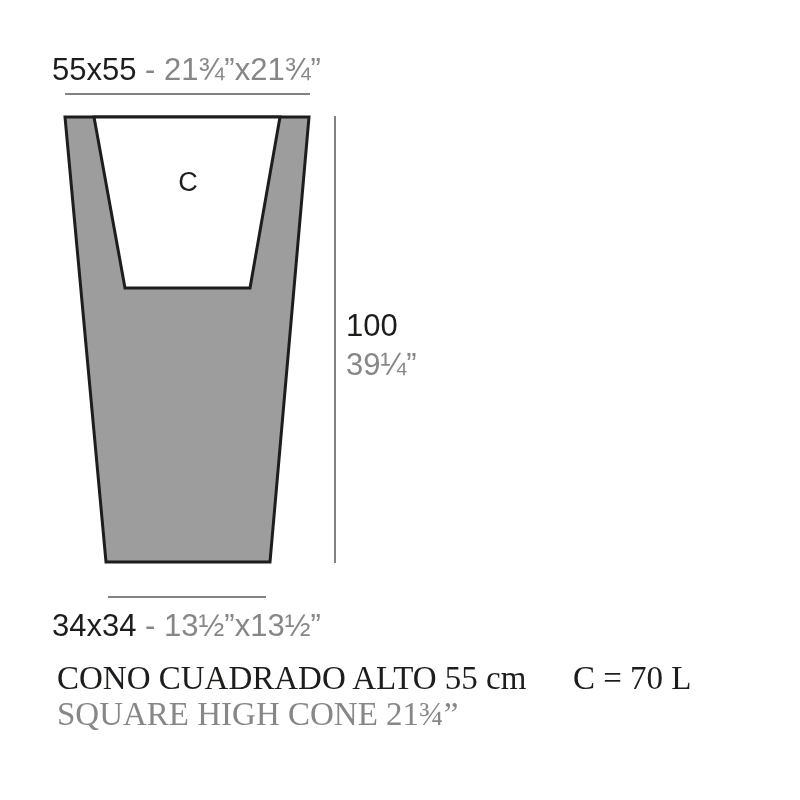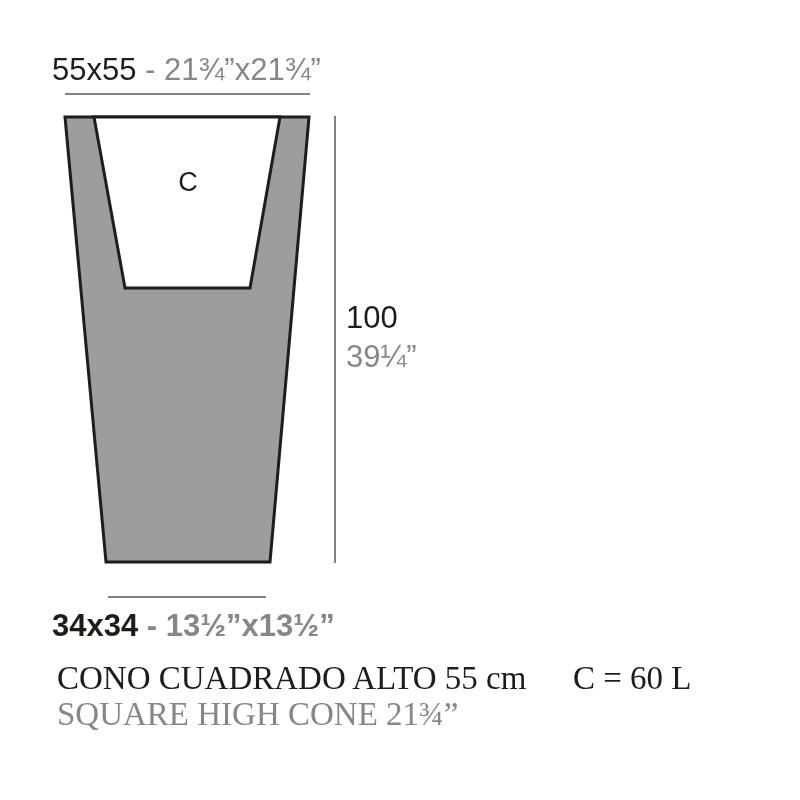--- a/index.html
+++ b/index.html
@@ -21,23 +21,23 @@
   }
   .label {
     position: absolute;
     white-space: nowrap;
     line-height: 1;
     font-size: 31px;
   }
   .ink-dark { color: #1d1d1b; }
   .ink-gray { color: #878787; }
   .top-dim   { left: 52px;  top: 54px; }
-  .base-dim  { left: 52px;  top: 610px; font-weight: bold; }
+  .base-dim  { left: 52px;  top: 610px; }
   .height-dim {
-    left: 346px; top: 298px;
+    left: 346px; top: 306px;
     line-height: 39px;
   }
   .cavity-label {
     left: 170px; top: 169px;
     width: 36px;
     text-align: center;
     font-size: 27px;
   }
   .caption-line { font-size: 33px; line-height: 36px; font-family: Liberation Serif, serif; }
   .caption-es  { left: 57px;  top: 660px; }
@@ -70,15 +70,15 @@
     <div class="ink-dark">100</div>
     <div class="ink-gray">39¼”</div>
   </div>
 
   <div class="label base-dim">
     <span class="ink-dark">34x34</span><span class="ink-gray"> - </span><span class="ink-gray">13½”x13½”</span>
   </div>
 
   <div class="label caption-line caption-es ink-dark">CONO CUADRADO ALTO 55 cm</div>
   <div class="label caption-line caption-en ink-gray">SQUARE HIGH CONE 21¾”</div>
-  <div class="label caption-line capacity-l ink-dark">C = 60 L</div>
+  <div class="label caption-line capacity-l ink-dark">C = 70 L</div>
 
 </div>
 
 </body></html>

